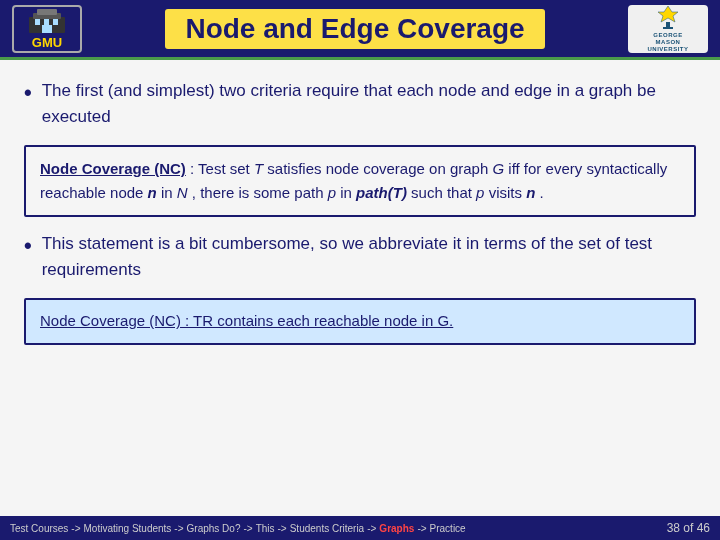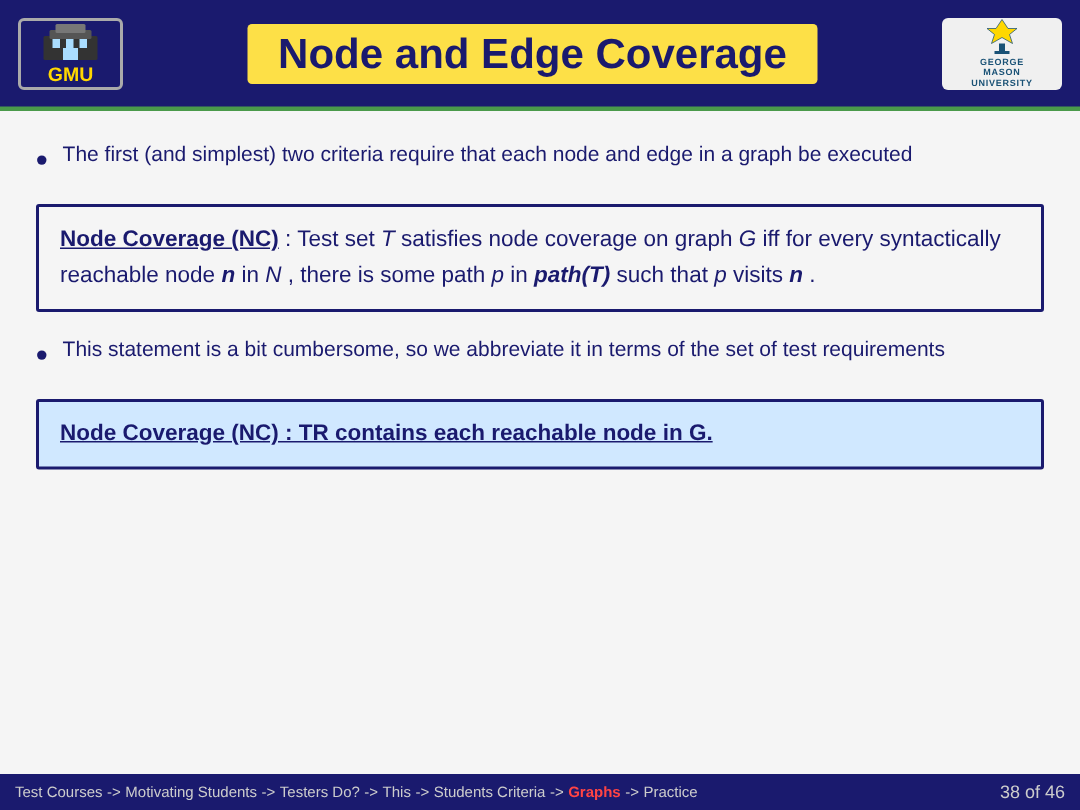--- a/index.html
+++ b/index.html
@@ -12,21 +12,21 @@
       position: relative;
     }
 
     
     .header {
       background: #1a1a6e;
       display: flex;
       align-items: center;
       justify-content: space-between;
       padding: 6px 12px;
-      height: 74px;
+      height: 60px;
       border-bottom: 3px solid #4a9a4a;
     }
 
     .header-left {
       display: flex;
       align-items: center;
       gap: 10px;
     }
 
     .logo-gmu {
@@ -95,21 +95,21 @@
     .bullet {
       color: #1a1a6e;
       font-size: 22px;
       font-weight: bold;
       flex-shrink: 0;
       margin-top: 2px;
     }
 
     .bullet-text {
       color: #1a1a6e;
-      font-size: 14px;
+      font-size: 17px;
       line-height: 1.5;
     }
 
     
     .def-box {
       border: 2px solid #1a1a6e;
       background: #f5f5f5;
       padding: 10px 14px;
       margin: 6px 0 14px 0;
       border-radius: 2px;
@@ -141,21 +141,21 @@
       border: 2px solid #1a1a6e;
       background: #d0e8ff;
       padding: 10px 14px;
       margin: 6px 0 10px 0;
       border-radius: 2px;
     }
 
     .tr-text {
       color: #1a1a6e;
       font-size: 15px;
-      font-weight: bold;
+      font-weight: normal;
       line-height: 1.5;
       text-decoration: underline;
     }
 
     
     .bottom-nav {
       position: absolute;
       bottom: 0;
       left: 0;
       right: 0;
@@ -273,21 +273,21 @@
     <span class="tr-text">Node Coverage (NC) : TR contains each reachable node in G.</span>
   </div>
 
 </div>
 
 <div class="bottom-nav">
   <span class="nav-item">Test Courses</span>
   <span class="nav-arrow"> -&gt; </span>
   <span class="nav-item">Motivating Students</span>
   <span class="nav-arrow"> -&gt; </span>
-  <span class="nav-item">Testers Do?</span>
+  <span class="nav-item">Graphs Do?</span>
   <span class="nav-arrow"> -&gt; </span>
   <span class="nav-item">This</span>
   <span class="nav-arrow"> -&gt; </span>
   <span class="nav-item">Students Criteria</span>
   <span class="nav-arrow"> -&gt; </span>
   <span class="nav-item active">Graphs</span>
   <span class="nav-arrow"> -&gt; </span>
   <span class="nav-item">Practice</span>
   <span class="page-num">38 of 46</span>
 </div>

